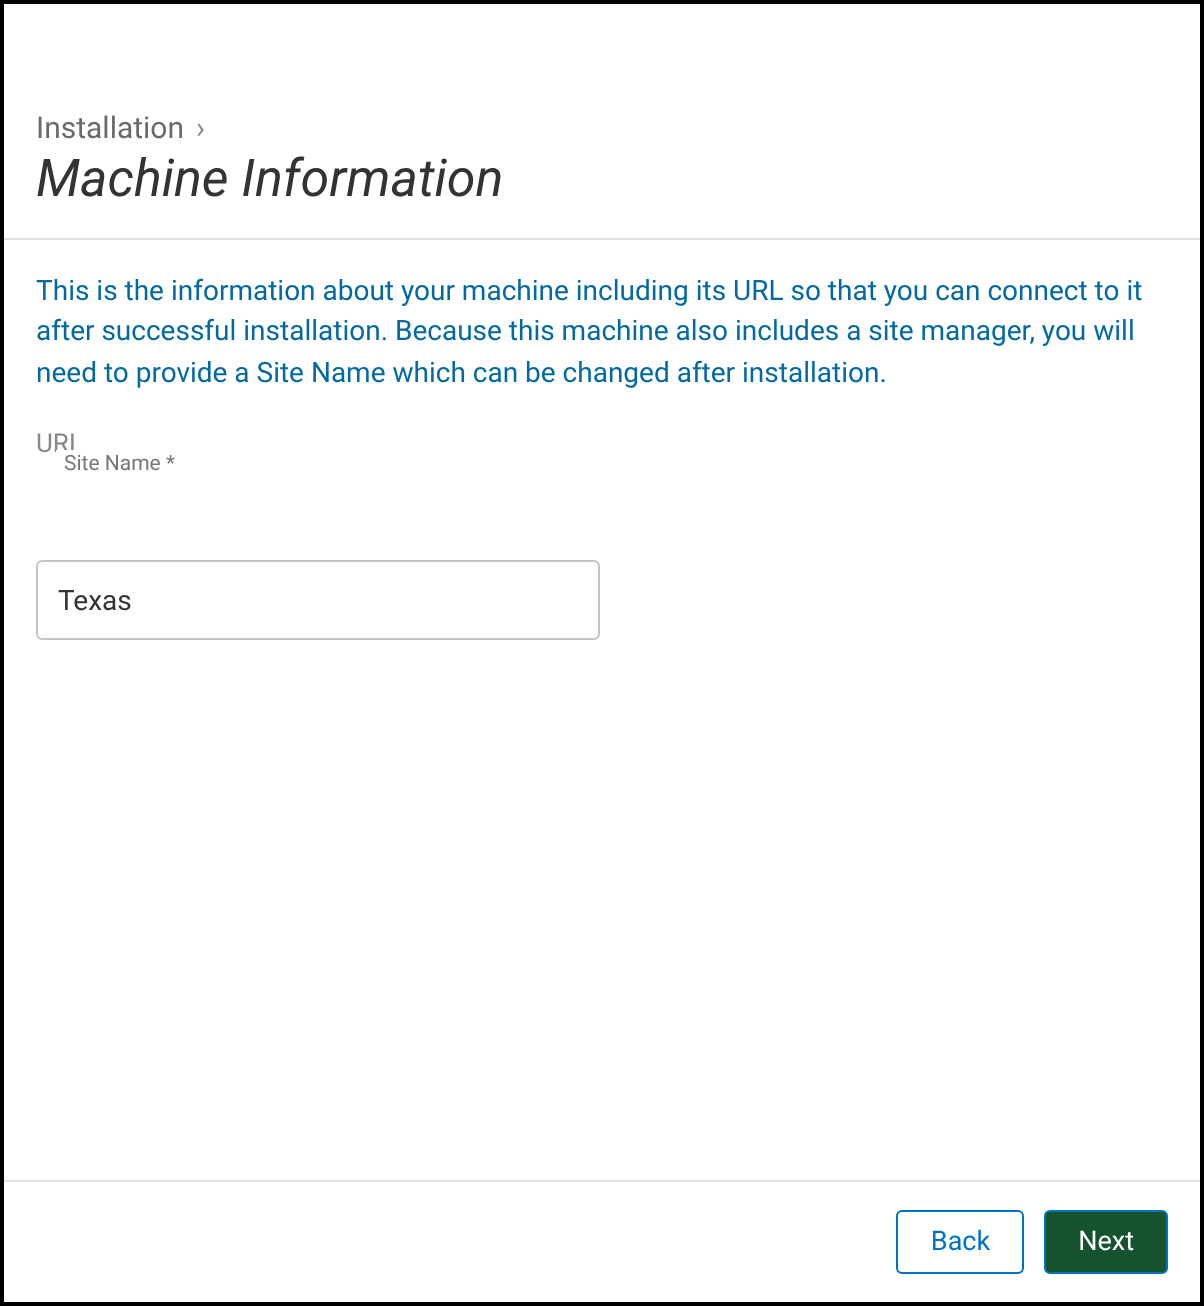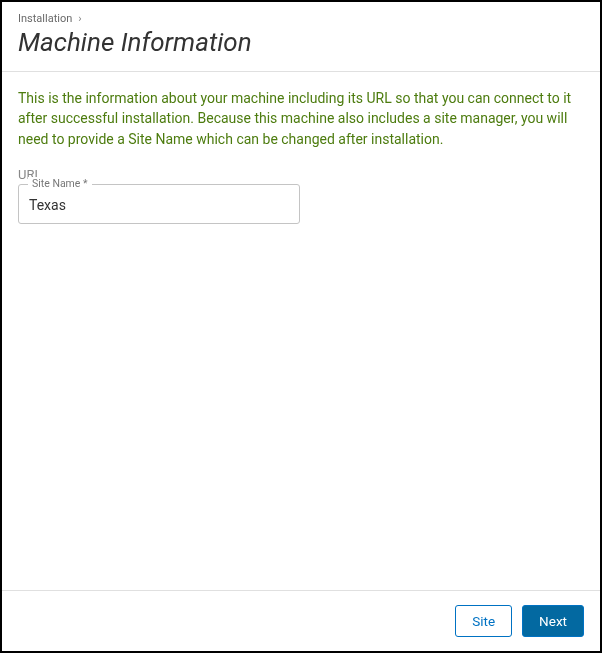--- a/index.html
+++ b/index.html
@@ -15,45 +15,46 @@
       border: 2px solid #000;
       display: flex;
       flex-direction: column;
       color: #333;
     }
     .header {
       padding: 10px 16px 14px 16px;
       border-bottom: 1px solid #e0e0e0;
     }
     .breadcrumb {
-      font-size: 11px;
+      font-size: 15px;
       color: #6a6a6a;
       margin-bottom: 2px;
       display: flex;
       align-items: flex-start;
       gap: 6px;
+      margin-top: 43px;
     }
     .breadcrumb-sep {
       color: #888;
     }
     .page-title {
       font-size: 26px;
       font-weight: 400;
       color: #333;
       font-style: italic;
     }
     .content {
       flex: 1;
       padding: 16px 16px 0 16px;
       overflow: hidden;
     }
     .description {
       font-size: 14px;
       line-height: 1.45;
-      color: #4d7c0f;
+      color: #0369a1;
       margin-bottom: 18px;
     }
     .url-label {
       font-size: 13px;
       color: #888;
       margin-bottom: 2px;
     }
     .url-value {
       font-size: 14px;
       color: #333;
@@ -74,20 +75,21 @@
     }
     .text-input {
       width: 100%;
       border: 1px solid #c4c4c4;
       border-radius: 3px;
       padding: 12px 10px 10px 10px;
       font-size: 14px;
       color: #333;
       outline: none;
       font-family: inherit;
+      margin-top: 48px;
     }
     .footer {
       padding: 14px 16px;
       border-top: 1px solid #e0e0e0;
       display: flex;
       justify-content: flex-end;
       gap: 10px;
     }
     .btn {
       font-size: 13.5px;
@@ -95,21 +97,21 @@
       border-radius: 3px;
       cursor: pointer;
       font-family: inherit;
     }
     .btn-secondary {
       background: #fff;
       border: 1px solid #0072c3;
       color: #0072c3;
     }
     .btn-primary {
-      background: #0369a1;
+      background: #14532d;
       border: 1px solid #0072c3;
       color: #fff;
     }
   </style>
 </head>
 <body>
 
 <div class="header">
   <div class="breadcrumb">
     <span>Installation</span>
@@ -123,15 +125,15 @@
 
   <div class="url-label">URL</div>
 
   <div class="field-wrapper">
     <span class="field-legend">Site Name *</span>
     <input type="text" class="text-input" value="Texas" style="">
   </div>
 </div>
 
 <div class="footer">
-  <button class="btn btn-secondary">Site</button>
+  <button class="btn btn-secondary">Back</button>
   <button class="btn btn-primary">Next</button>
 </div>
 
 </body></html>

